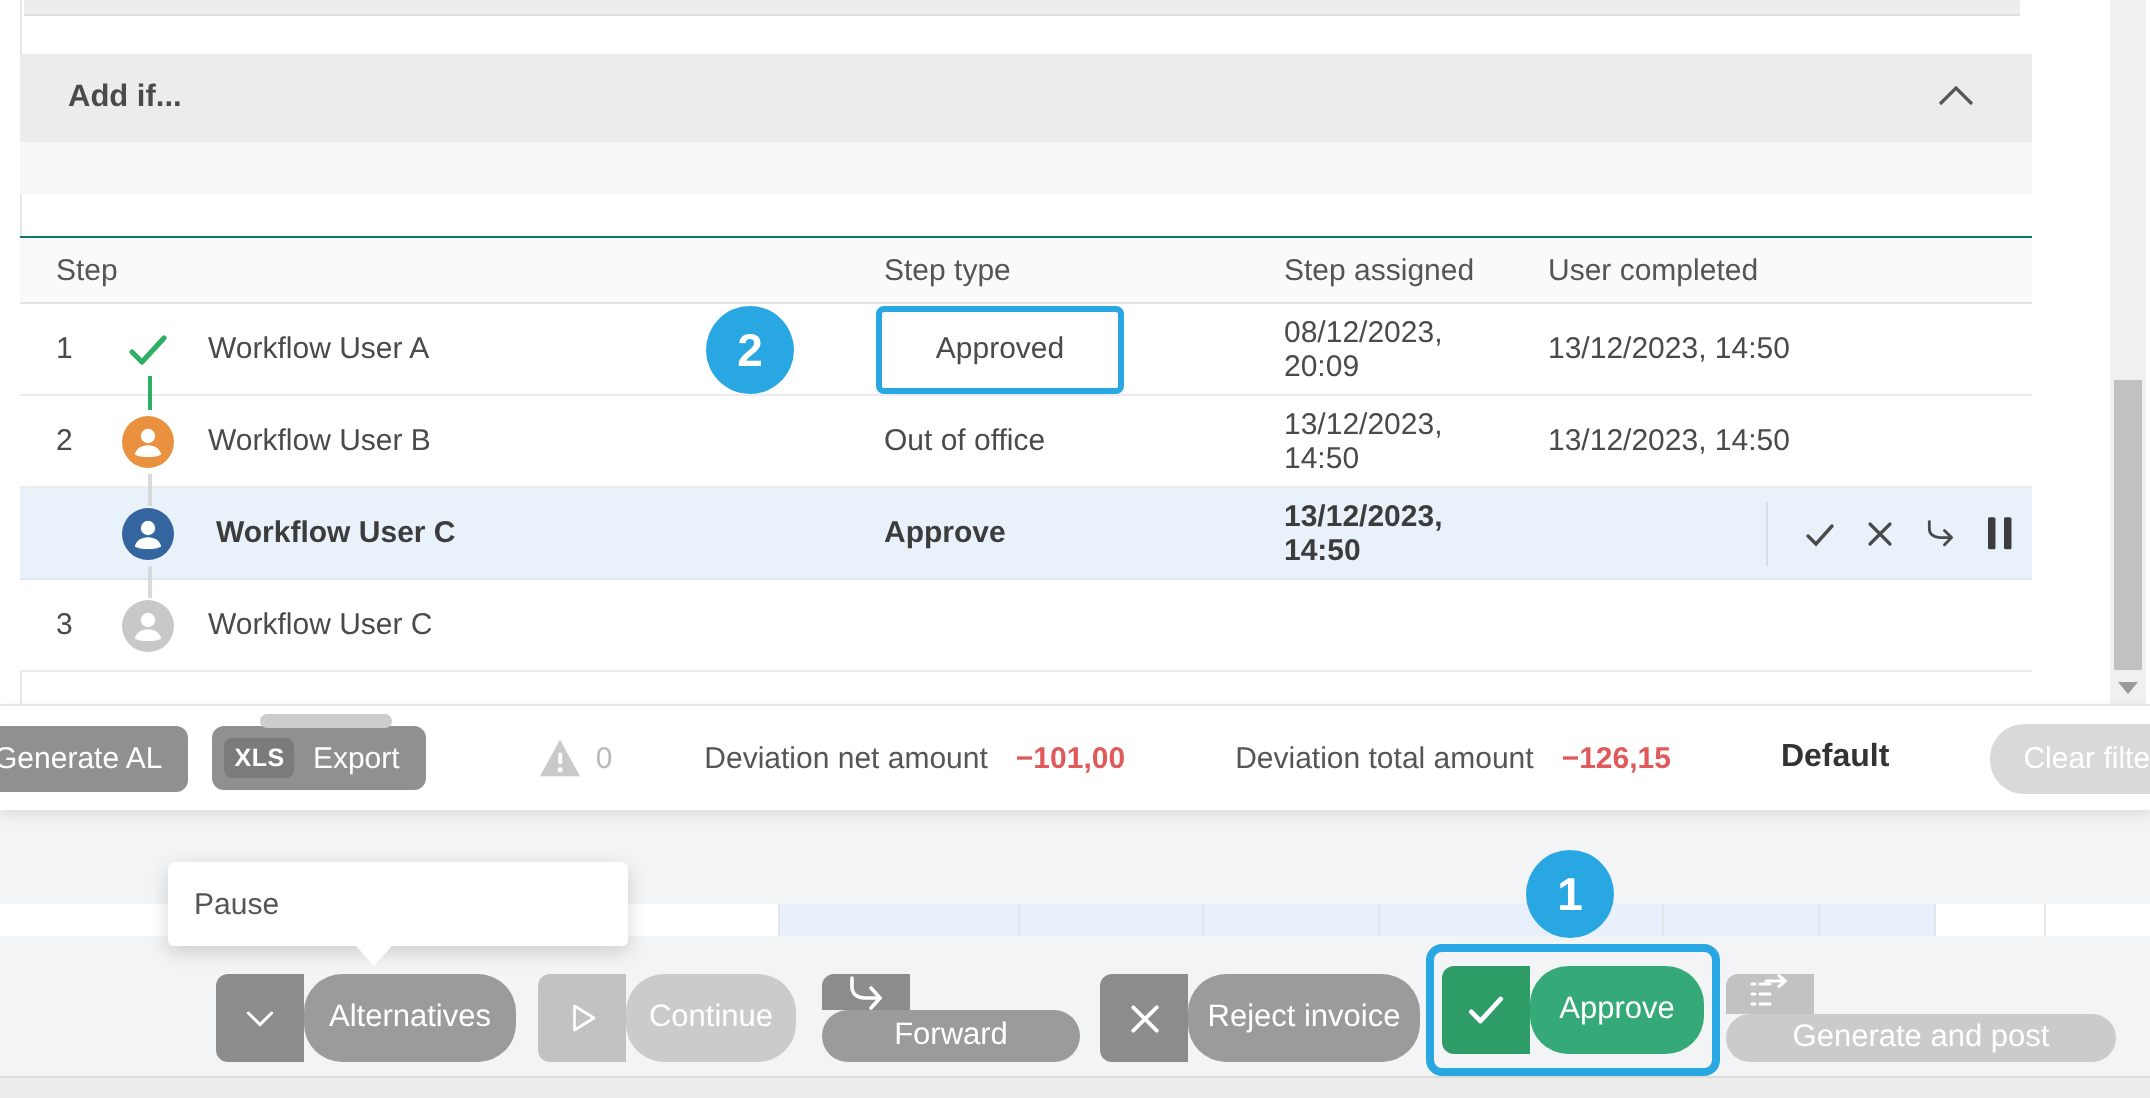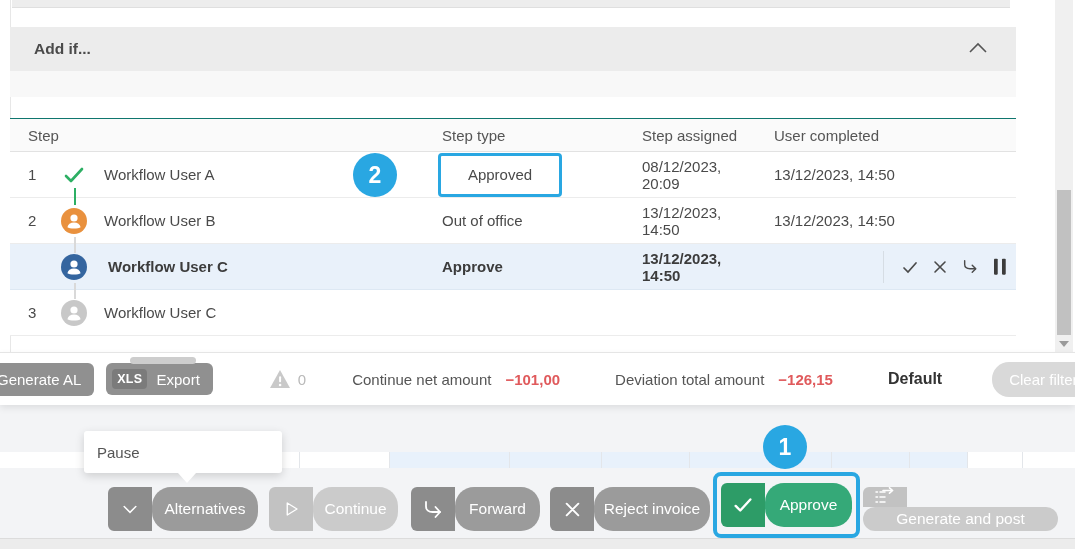--- a/index.html
+++ b/index.html
@@ -67,32 +67,32 @@
   .alert-circ { margin-left:9px; width:19px; height:19px; color:#5f5f5f; }
   .filter-name { margin-left:18px; font-size:16px; font-weight:700; color:#333; }
   .chev-down-sm { margin-left:26px; width:18px; height:18px; color:#555; cursor:pointer; }
   .btn-clear { margin-left:24px; background:#d9d9d9; color:#fff; border:none; border-radius:17px; padding:9px 17px; font-size:15px; font-family:inherit; cursor:pointer; white-space:nowrap; }
 
   
   .action-area { position:absolute; left:0; top:405px; width:1075px; height:144px; background:#f3f4f6; }
   .bg-strip { position:absolute; left:0; top:47px; height:16px; display:flex; width:1075px; }
   .bg-strip div { height:100%; border-right:1px solid #e3e6ea; }
 
-  .tooltip { position:absolute; left:84px; top:26px; width:198px; height:42px; background:#fff; border-radius:3px; box-shadow:0 3px 10px rgba(0,0,0,0.16); z-index:6; display:flex; align-items:center; padding-left:13px; font-size:15px; color:#555; }
+  .tooltip { position:absolute; left:84px; top:26px; width:230px; height:42px; background:#fff; border-radius:3px; box-shadow:0 3px 10px rgba(0,0,0,0.16); z-index:6; display:flex; align-items:center; padding-left:13px; font-size:15px; color:#555; }
   .tooltip::after { content:""; position:absolute; left:94px; top:100%; border:9px solid transparent; border-top:10px solid #fff; }
 
   .abtn { position:absolute; top:82px; height:44px; display:flex; border-radius:6px; overflow:hidden; cursor:pointer; }
   .abtn .ico { width:44px; display:flex; align-items:center; justify-content:center; color:#fff; }
   .abtn .lbl { flex:1; display:flex; align-items:center; justify-content:center; color:#fff; font-size:15.5px; white-space:nowrap;border-radius:19px; }
   .abtn.gray .ico { background:#8c8c8c; } .abtn.gray .lbl { background:#9b9b9b; }
   .abtn.disabled .ico { background:#c2c2c2; } .abtn.disabled .lbl { background:#cbcbcb; }
   .abtn.green .ico { background:#2d9c67; } .abtn.green .lbl { background:#35a978; }
   .btn-alternatives { left:108px; width:150px; }
   .btn-continue { left:269px; width:129px; }
-  .btn-forward { left:411px; width:129px; }
+  .btn-forward { left:411px; width:129px;flex-direction:column; }
   .btn-reject { left:550px; width:160px; }
   .btn-generate-post { left:863px; width:195px;flex-direction:column; }
 
   .approve-outline { position:absolute; left:713px; top:67px; width:147px; height:66px; border:4px solid #29a7e2; border-radius:8px; display:flex; align-items:center; justify-content:center; background:transparent; z-index:5; }
   .btn-approve { position:static; width:131px; height:44px; }
   .badge-1 { left:763px; top:20px; z-index:7; }
 
   .bottom-strip { position:absolute; left:0; bottom:0; width:1075px; height:11px; background:#ececec; border-top:1px solid #dcdcdc; }
 
   svg { display:block; }
@@ -232,21 +232,21 @@
     <div class="hscroll-pill"></div>
     <div class="warn-group">
       <svg class="warn-tri" viewBox="0 0 24 22">
           <path d="M12 1L23 21H1z" fill="#c9c9c9"></path>
           <rect x="11" y="8" width="2.2" height="6.5" rx="1" fill="#fff"></rect>
           <circle cx="12.1" cy="17.5" r="1.4" fill="#fff"></circle>
         </svg>
       <span>0</span>
     </div>
     <div class="tb-sep"></div>
-    <span class="dev-label">Continue net amount</span>
+    <span class="dev-label">Deviation net amount</span>
     <span class="dev-value">−101,00</span>
     <span class="alert-circ">
       <svg viewBox="0 0 20 20" fill="none">
           <circle cx="10" cy="10" r="8.6" stroke="#5f5f5f" stroke-width="1.5"></circle>
           <rect x="9.1" y="5" width="1.8" height="6" rx="0.9" fill="#5f5f5f"></rect>
           <circle cx="10" cy="14" r="1.1" fill="#5f5f5f"></circle>
         </svg>
     </span>
     <div class="tb-sep"></div>
     <span class="dev-label">Deviation total amount</span>

